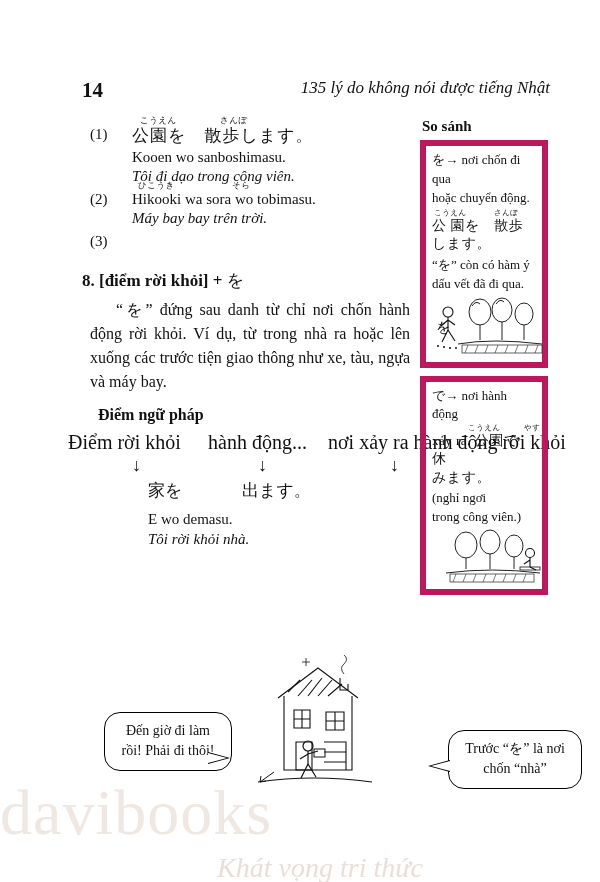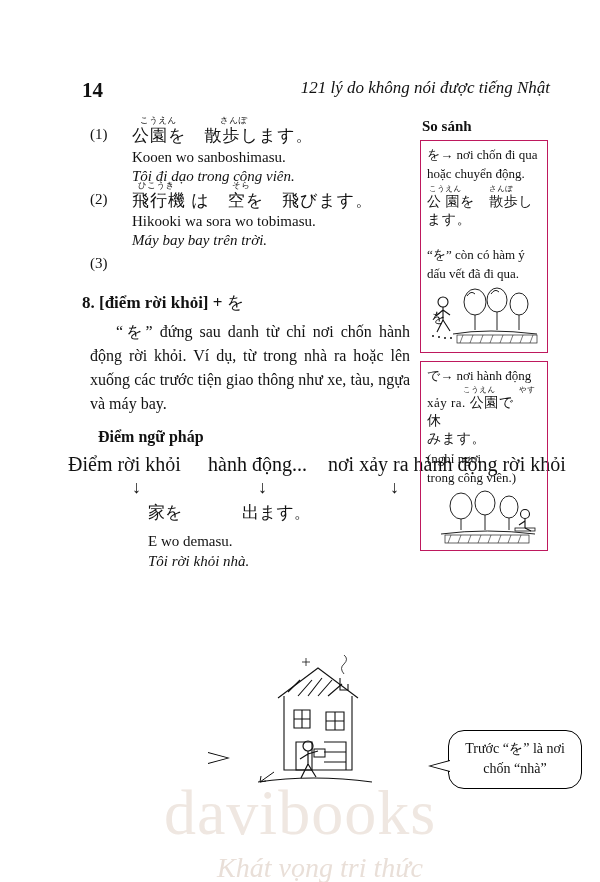--- a/index.html
+++ b/index.html
@@ -166,21 +166,21 @@
     top: 118px;
     width: 128px;
   }
   .side-title {
     font-weight: bold;
     font-size: 15px;
     margin-bottom: 5px;
     margin-left: 2px;
   }
   .side-box {
-    border: 1px solid #be185d;
+    border: 6px solid #be185d;
     padding: 5px 6px 4px 6px;
     font-size: 13px;
     line-height: 1.45;
     position: relative;
     margin-bottom: 8px;
   }
   .side-box .jpsm {
     font-size: 14px;
     letter-spacing: 0.5px;
     position: relative;
@@ -249,21 +249,21 @@
     border-bottom: 5px solid transparent;
     border-right: 19px solid #fff;
   }
 
   
   .watermark {
     position: absolute;
     left: 0;
     top: 776px;
     width: 600px;
-    text-align: center;
+    text-align: left;
     color: #efe7e1;
     font-size: 64px;
     letter-spacing: 1px;
     font-family: "Liberation Serif", serif;
     pointer-events: none;
   }
   .watermark-sub {
     position: absolute;
     left: 0;
     top: 852px;
@@ -278,21 +278,21 @@
 
   .art { position: absolute; }
 </style>
 </head>
 <body>
 
 <div class="page">
 
   <div class="header">
     <div class="page-number">14</div>
-    <div class="header-title">121 lý do không nói được tiếng Nhật</div>
+    <div class="header-title">135 lý do không nói được tiếng Nhật</div>
   </div>
 
   <div class="main">
 
 
     <div class="example" style="margin-top:8px;">
       <div class="ex-num">(1)</div>
       <div class="ex-body">
         <div class="jp-line">
           <span class="furi" style="left:8px;">こうえん</span>
@@ -303,21 +303,20 @@
         <div class="viet">Tôi đi dạo trong công viên.</div>
       </div>
     </div>
 
     <div class="example" style="margin-top:6px;">
       <div class="ex-num">(2)</div>
       <div class="ex-body">
         <div class="jp-line">
           <span class="furi" style="left:6px;">ひこうき</span>
           <span class="furi" style="left:100px;">そら</span>
-          <span>飛行機 は　空を　飛びます。</span>
         </div>
         <div class="romaji">Hikooki wa sora wo tobimasu.</div>
         <div class="viet">Máy bay bay trên trời.</div>
       </div>
     </div>
 
     <div class="example" style="margin-top:6px;">
       <div class="ex-num">(3)</div>
     </div>
 
@@ -355,21 +354,21 @@
     <div class="side-title">So sánh</div>
 
     <div class="side-box">
       <div>を→ nơi chốn đi qua</div>
       <div>hoặc chuyển động.</div>
       <div class="jpsm" style="margin-top:9px;">
         <span class="furi2" style="left:2px;">こうえん</span>
         <span class="furi2" style="left:62px;">さんぽ</span>
         <span>公 園を　散歩します。</span>
       </div>
-      <div style="margin-top:17px;">“を” còn có hàm ý</div>
+      <div style="margin-top:3px;">“を” còn có hàm ý</div>
       <div>dấu vết đã đi qua.</div>
 
       <div class="illus">
         <svg width="116" height="62" viewBox="0 0 116 62">
 
           <g stroke="#222" fill="none" stroke-width="1">
             <ellipse cx="48" cy="16" rx="11" ry="13"></ellipse>
             <path d="M48 29 L48 44"></path>
             <ellipse cx="70" cy="14" rx="10" ry="12"></ellipse>
             <path d="M70 26 L70 44"></path>
@@ -469,20 +468,21 @@
       <g stroke="#111" fill="none" stroke-width="0.8">
         <path d="M96 24 q-5 -6 0 -10 q5 -5 0 -9"></path>
       </g>
 
       <g stroke="#111" stroke-width="0.8">
         <path d="M58 8 L58 16 M54 12 L62 12"></path>
       </g>
     </svg>
   </div>
 
+  <div class="bubble bubble-left">Đến giờ đi làm rồi! Phải đi thôi!</div>
   <div class="bubble-tail tail-left"></div>
   <div class="bubble-tail tail-left-inner"></div>
 
   <div class="bubble bubble-right">Trước “を” là nơi chốn “nhà”</div>
   <div class="bubble-tail tail-right"></div>
   <div class="bubble-tail tail-right-inner"></div>
 
   <div class="watermark">davibooks</div>
   <div class="watermark-sub">Khát vọng tri thức</div>
 

